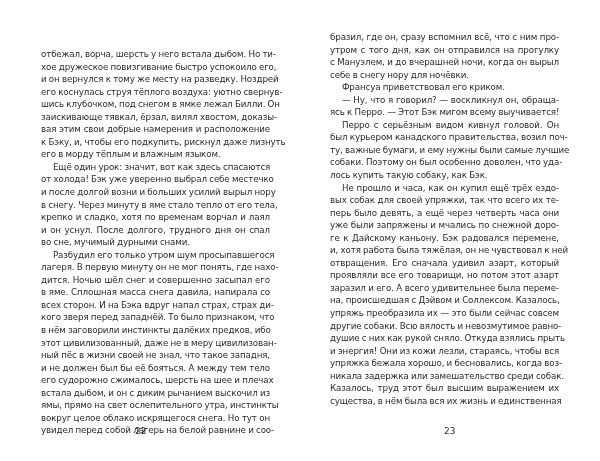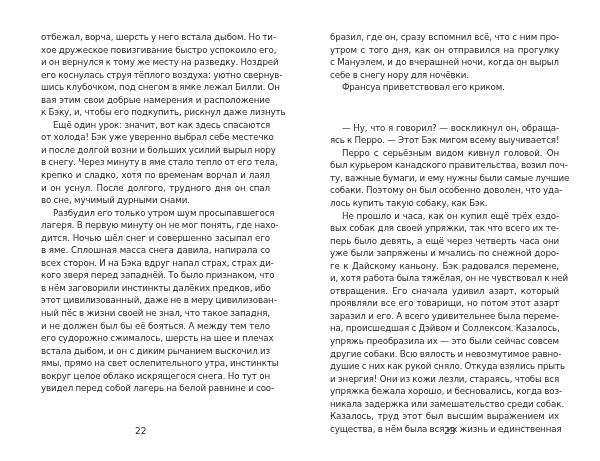--- a/index.html
+++ b/index.html
@@ -1,48 +1,50 @@
 <!DOCTYPE html>
 <html><head>
   <meta charset="utf-8">
   <style>
     html, body { margin: 0; padding: 0; }
     body {
       width: 600px; height: 461px; background: #ffffff; position: relative; overflow: hidden;
       font-family: "DejaVu Sans", sans-serif; color: #2a2a2a;
     }
     .page { position: absolute; top: 31px; width: 229px; }
-    .page.left { left: 41px; }
+    .page.left { left: 41px; margin-top: 17px; }
     .page.right { left: 330px; }
     .line {
       display: block; height: 12.55px; line-height: 12.55px;
       font-size: 8.7px; white-space: nowrap;
       text-align: justify; text-align-last: justify;
       letter-spacing: -0.12px; word-spacing: -0.3px;
     }
     .line.last { text-align-last: left; }
     .line.indent { padding-left: 12px; }
-    .line.dialog { padding-left: 12px; margin-top: 28px; }
+    .line.dialog { padding-left: 12px; }
     .pagenum {
       position: absolute; top: 426px; font-size: 9px; color: #2a2a2a; width: 40px; text-align: left;
     }
     .pagenum.left { left: 135px; }
     .pagenum.right { left: 444px; }
   </style>
 </head>
 <body>
 
 <div class="page left" id="left-page">
     <span class="line">отбежал, ворча, шерсть у него встала дыбом. Но ти-</span>
     <span class="line">хое дружеское повизгивание быстро успокоило его,</span>
     <span class="line">и он вернулся к тому же месту на разведку. Ноздрей</span>
     <span class="line">его коснулась струя тёплого воздуха: уютно свернув-</span>
     <span class="line">шись клубочком, под снегом в ямке лежал Билли. Он</span>
+    <span class="line">заискивающе тявкал, ёрзал, вилял хвостом, доказы-</span>
     <span class="line">вая этим свои добрые намерения и расположение</span>
     <span class="line">к Бэку, и, чтобы его подкупить, рискнул даже лизнуть</span>
+    <span class="line last">его в морду тёплым и влажным языком.</span>
     <span class="line indent">Ещё один урок: значит, вот как здесь спасаются</span>
     <span class="line">от холода! Бэк уже уверенно выбрал себе местечко</span>
     <span class="line">и после долгой возни и больших усилий вырыл нору</span>
     <span class="line">в снегу. Через минуту в яме стало тепло от его тела,</span>
     <span class="line">крепко и сладко, хотя по временам ворчал и лаял</span>
     <span class="line">и он уснул. После долгого, трудного дня он спал</span>
     <span class="line last">во сне, мучимый дурными снами.</span>
     <span class="line indent">Разбудил его только утром шум просыпавшегося</span>
     <span class="line">лагеря. В первую минуту он не мог понять, где нахо-</span>
     <span class="line">дится. Ночью шёл снег и совершенно засыпал его</span>

